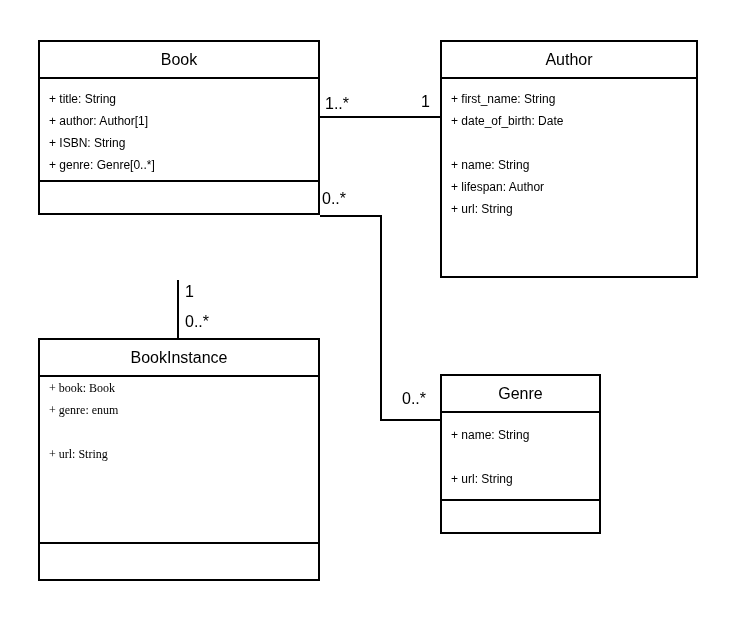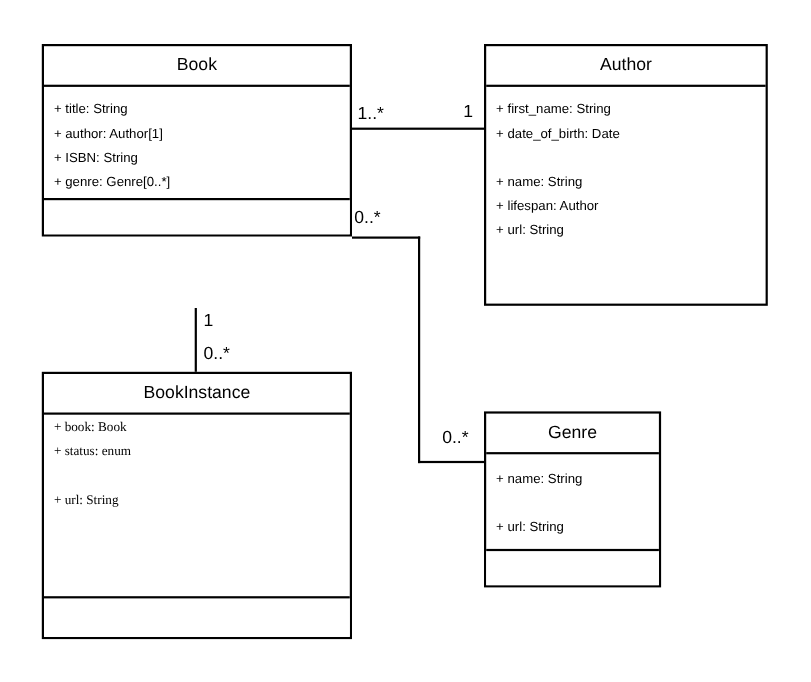--- a/index.html
+++ b/index.html
@@ -114,21 +114,21 @@
         <div class="attr-line">+ name: String</div>
         <div class="attr-line">+ lifespan: Author</div>
         <div class="attr-line">+ url: String</div>
       </div>
   </div>
 
   <div class="uml-class box-bookinstance">
     <div class="uml-title">BookInstance</div>
     <div class="uml-attrs">
         <div class="attr-line">+ book: Book</div>
-        <div class="attr-line">+ status: enum</div>
+        <div class="attr-line">+ genre: enum</div>
         <div class="attr-line"></div>
         <div class="attr-line">+ url: String</div>
       </div>
     <div class="uml-methods-empty"></div>
   </div>
 
   <div class="uml-class box-genre">
     <div class="uml-title">Genre</div>
     <div class="uml-attrs">
         <div class="attr-line">+ name: String</div>

